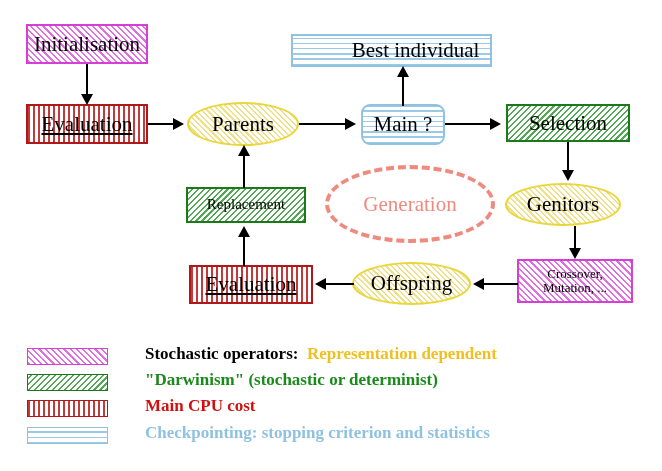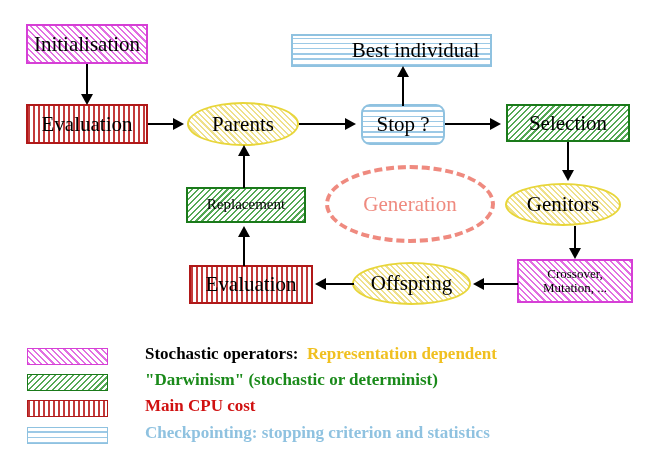--- a/index.html
+++ b/index.html
@@ -50,20 +50,21 @@
         #55a855 0px, #55a855 1.5px,
         #ffffff 1.5px, #ffffff 4.2px);
   }
   .fill-red {
     border-color: #b01818;
     background-color: #ffffff;
     background-image: repeating-linear-gradient(
         90deg,
         #c33a3a 0px, #c33a3a 1.6px,
         #ffffff 1.6px, #ffffff 5.0px);
+    text-decoration: underline;
   }
   .fill-blue {
     border-color: #8fc2e0;
     background-color: #ffffff;
     background-image: repeating-linear-gradient(
         0deg,
         #9cc9e6 0px, #9cc9e6 1.3px,
         #ffffff 1.3px, #ffffff 5.2px);
   }
   .fill-yellow {
@@ -131,21 +132,21 @@
 <div id="canvas">
 
   <div id="n-initialisation" class="node box fill-magenta">Initialisation</div>
 
   <div id="n-eval-top" class="node box fill-red">Evaluation</div>
 
   <div id="n-parents" class="node ellipse fill-yellow">Parents</div>
 
   <div id="n-best" class="node box fill-blue">Best individual</div>
 
-  <div id="n-stop" class="node rounded fill-blue">Stop ?</div>
+  <div id="n-stop" class="node rounded fill-blue">Main ?</div>
 
   <div id="n-selection" class="node box fill-green">Selection</div>
 
   <div id="n-replacement" class="node box fill-green">Replacement</div>
 
   <div id="n-generation" class="node">Generation</div>
 
   <div id="n-genitors" class="node ellipse fill-yellow">Genitors</div>
 
   <div id="n-eval-bottom" class="node box fill-red">Evaluation</div>

